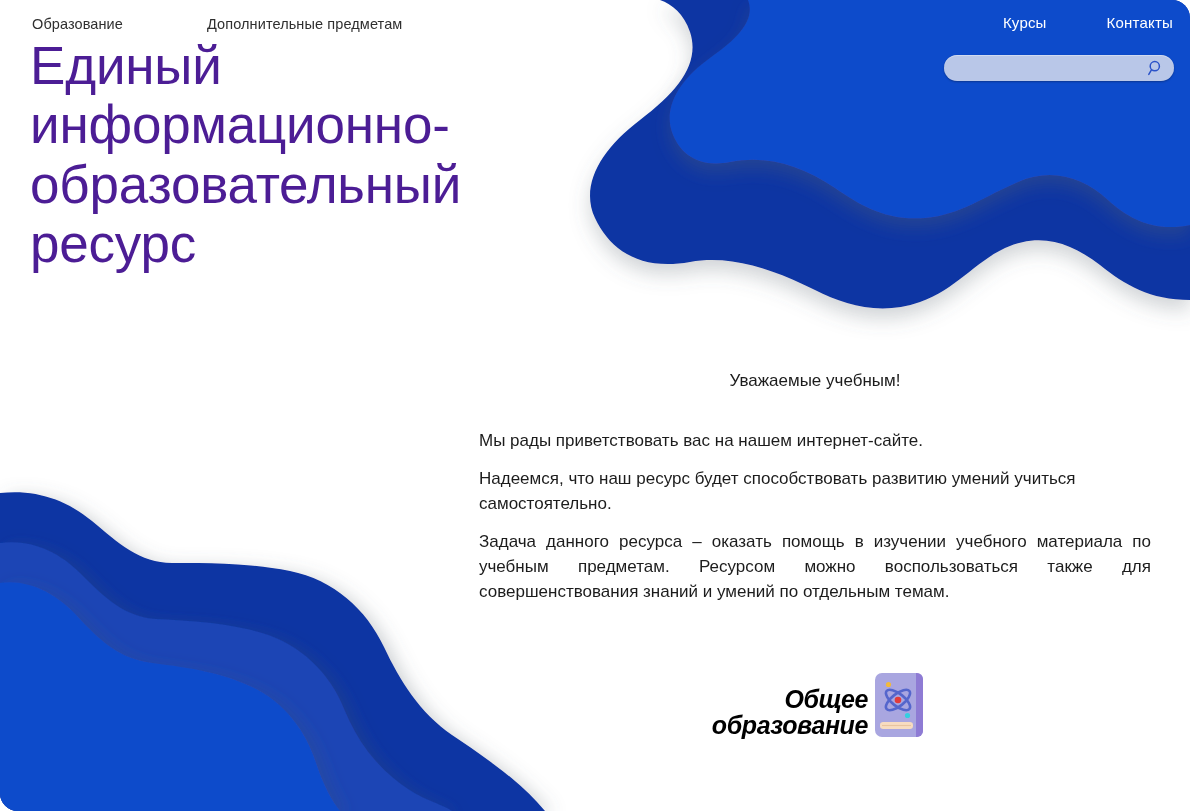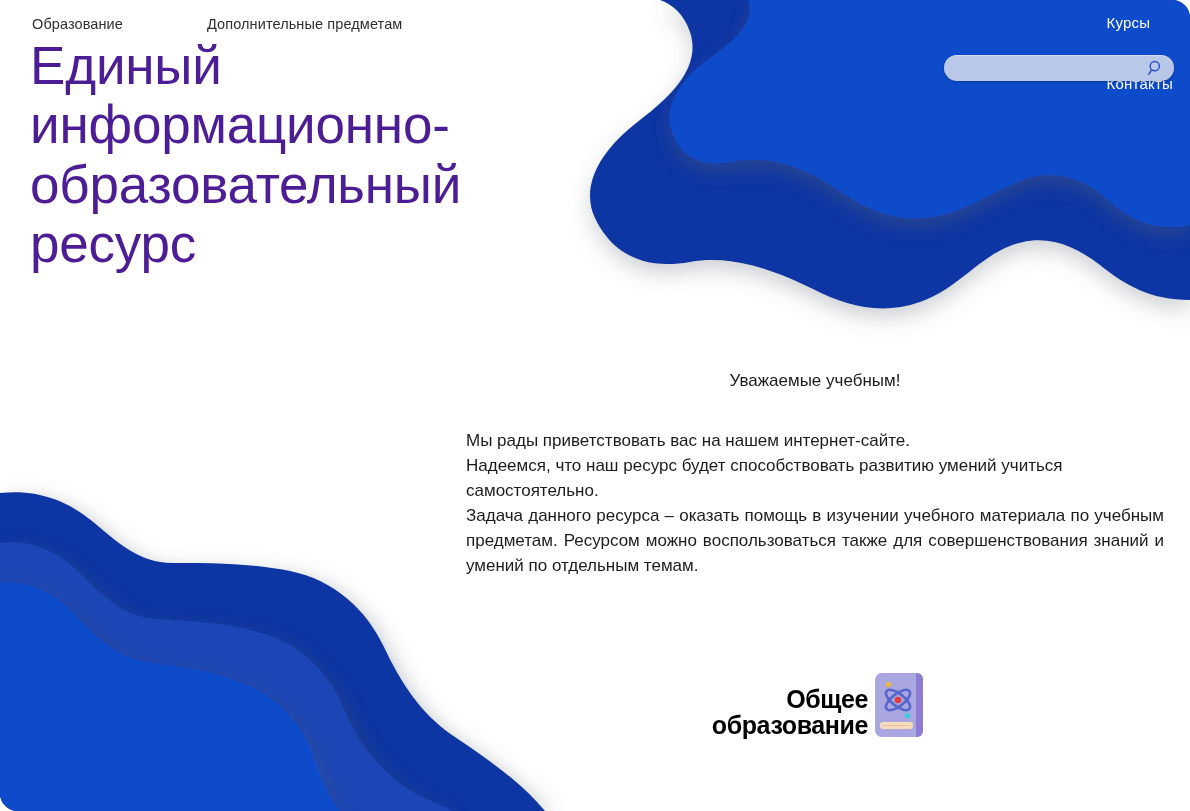--- a/index.html
+++ b/index.html
@@ -59,23 +59,22 @@
     letter-spacing: .1px;
     text-decoration: none;
     cursor: pointer;
     white-space: nowrap;
   }
   .nav-right {
     position: absolute;
     top: 14px;
     right: 17px;
     display: flex;
-    gap: 44px;
+    gap: 60px;
     z-index: 6;
-    flex-direction: column;
   }
   .nav-right .nav-link {
     font-size: 15px;
     color: #ffffff;
     letter-spacing: .2px;
     text-decoration: none;
     cursor: pointer;
     white-space: nowrap;
   }
 
@@ -145,21 +144,21 @@
   }
   .welcome-body {
     margin: 36px 0 0 0;
     text-align: justify;
     text-justify: inter-word;
     font-size: 17px;
     color: #1c1c1c;
     line-height: 25px;
   }
   .welcome-body .para {
-    margin: 0;
+    margin: 13px;
     text-align: justify;
   }
   .welcome-body .para.last-left {
     text-align: left;
   }
 
   
   .logo {
     position: absolute;
     top: 672px;
@@ -171,20 +170,21 @@
     gap: 6px;
     z-index: 5;
   }
   .logo-text {
     text-align: right;
     font-weight: 700;
     font-size: 25px;
     line-height: 26px;
     color: #000000;
     letter-spacing: -.4px;
+    font-style: italic;
   }
   .logo-mark {
     width: 50px;
     height: 66px;
     flex: 0 0 auto;
   }
 </style>
 </head>
 <body>
 

